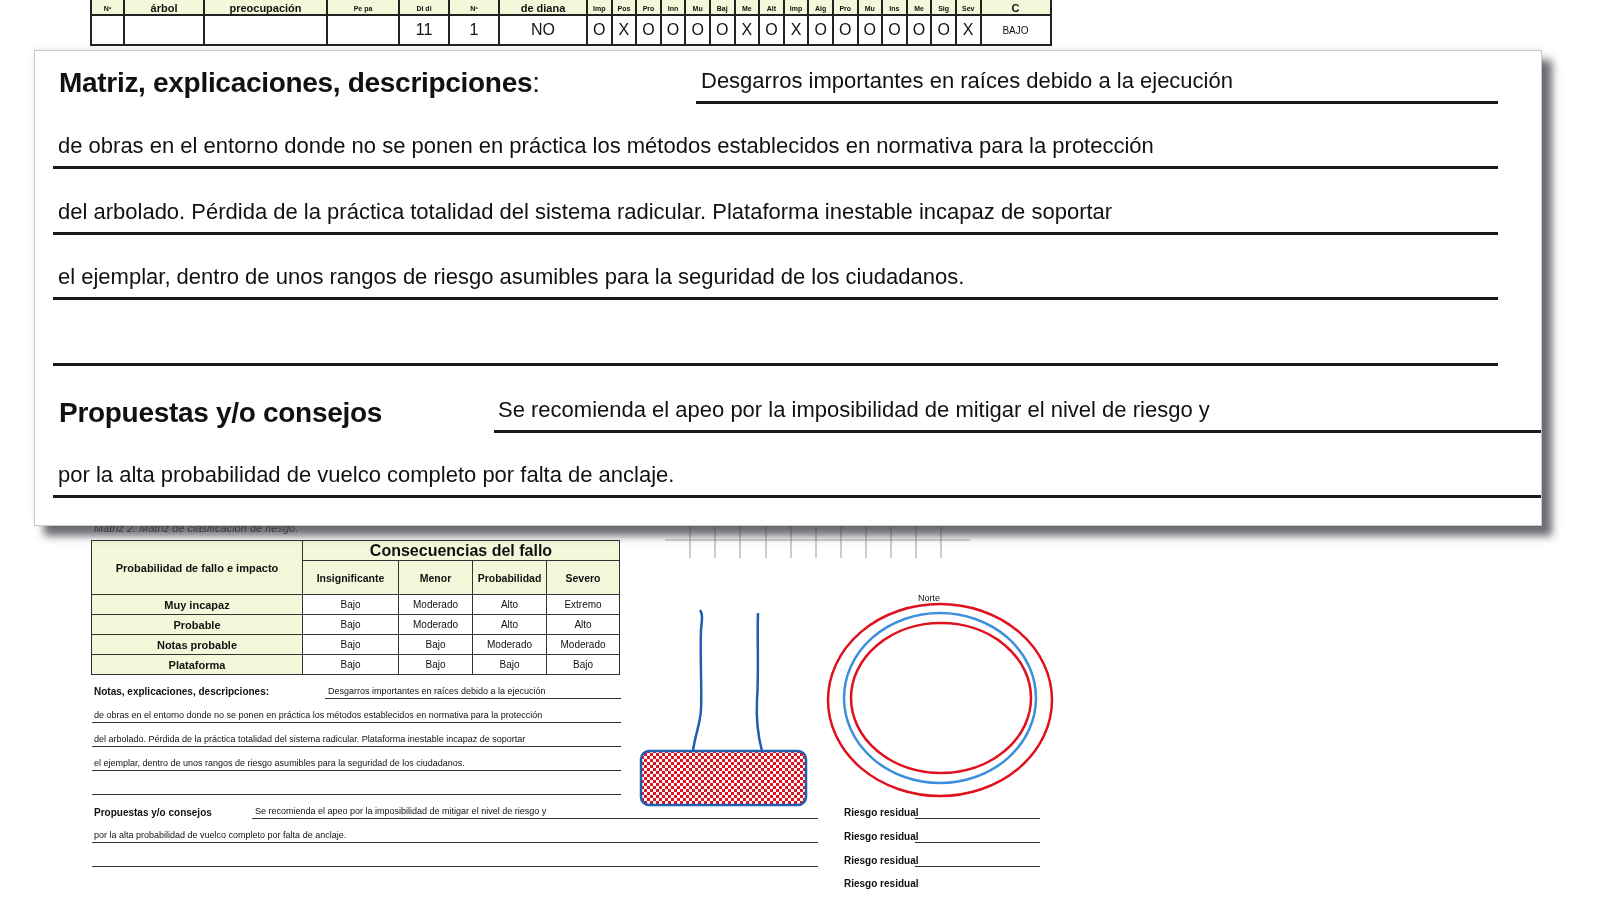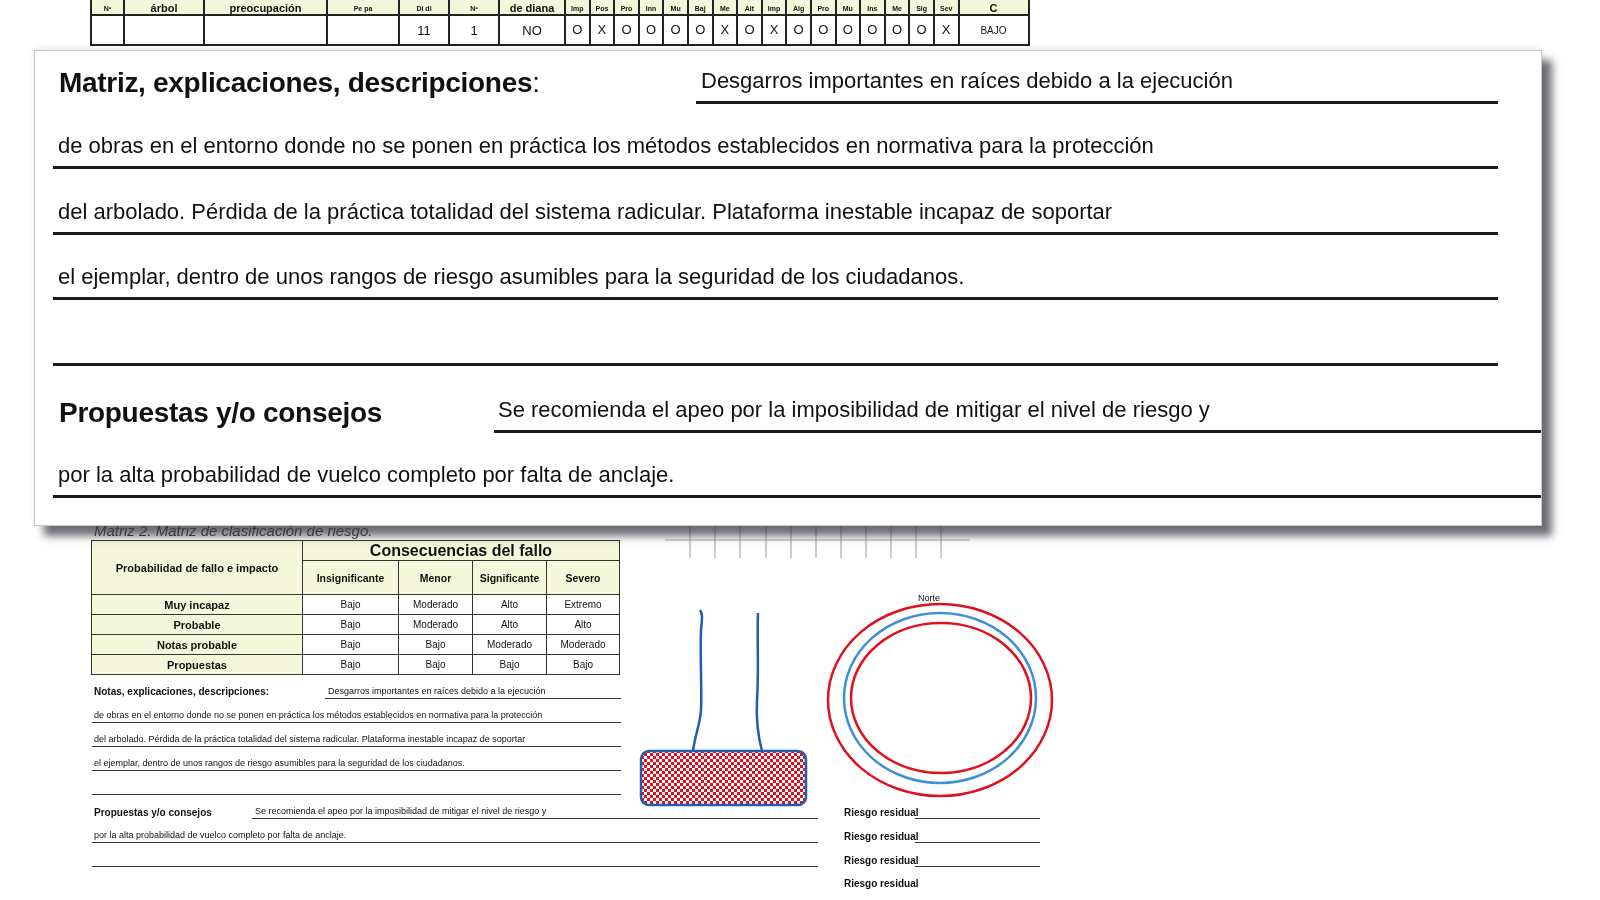--- a/index.html
+++ b/index.html
@@ -10,25 +10,25 @@
   .abs { position:absolute; }
 
   
   .top-table { position:absolute; left:90px; top:-2px; border-collapse:collapse; }
   .top-table td {
     border:2px solid #222; padding:0; text-align:center; font-size:10px;
     height:15px; box-sizing:border-box; background:#fff;
   }
   .top-table tr.head td { background:#f4f7da; font-weight:bold; font-size:11px; height:16px; vertical-align:bottom; line-height:11px; }
   .top-table tr.head td.vert { font-size:7px; }
-  .top-table tr.vals td { height:30px; font-size:13px; }
+  .top-table tr.vals td { height:30px; font-size:16px; }
   .top-table td.mark { font-size:29px; line-height:26px; font-family:"Liberation Sans", sans-serif; padding:0; }
 
   
-  .caption { left:94px; top:522px; font-size:15px; font-style:italic; color:#333; }
+  .caption { left:94px; top:522px; font-size:11px; font-style:italic; color:#333; }
   .matrix { position:absolute; left:91px; top:540px; border-collapse:collapse; }
   .matrix td {
     border:1px solid #333; text-align:center; font-size:10px; padding:0; height:19px;
   }
   .matrix .lab { background:#f4f7da; font-weight:bold; font-size:11px; }
   .matrix .hd { background:#f4f7da; font-weight:bold; font-size:10.5px; height:33px; }
 
   .small-line { position:absolute; border-bottom:1.5px solid #333; }
   .small-text { position:absolute; font-size:9px; white-space:nowrap; }
   .small-bold { position:absolute; font-size:10px; font-weight:bold; white-space:nowrap; }
@@ -52,21 +52,21 @@
 
 <table class="top-table">
   <tbody>
       <tr class="head">
     <td style="width:33px" class="vert">Nº</td>
     <td style="width:80px">árbol</td>
     <td style="width:123px">preocupación</td>
     <td style="width:72px" class="vert">Pe pa</td>
     <td style="width:50px" class="vert">Di di</td>
     <td style="width:50px" class="vert">Nº</td>
-    <td style="width:66px">de diana</td>
+    <td style="width:88px">de diana</td>
     <td style="width:24.6px" class="vert">Imp</td>
     <td style="width:24.6px" class="vert">Pos</td>
     <td style="width:24.6px" class="vert">Pro</td>
     <td style="width:24.6px" class="vert">Inn</td>
     <td style="width:24.6px" class="vert">Mu</td>
     <td style="width:24.6px" class="vert">Baj</td>
     <td style="width:24.6px" class="vert">Me</td>
     <td style="width:24.6px" class="vert">Alt</td>
     <td style="width:24.6px" class="vert">Imp</td>
     <td style="width:24.6px" class="vert">Alg</td>
@@ -111,21 +111,21 @@
 
 <table class="matrix">
   <tbody>
       <tr>
     <td rowspan="2" class="lab" style="width:210px">Probabilidad de fallo e impacto</td>
     <td colspan="4" class="lab" style="height:19px;font-size:16px">Consecuencias del fallo</td>
   </tr>
   <tr>
     <td class="hd" style="width:95px">Insignificante</td>
     <td class="hd" style="width:73px">Menor</td>
-    <td class="hd" style="width:73px">Significante</td>
+    <td class="hd" style="width:73px">Probabilidad</td>
     <td class="hd" style="width:72px">Severo</td>
   </tr>
   <tr>
     <td class="lab">Muy incapaz</td>
     <td>Bajo</td>
     <td>Moderado</td>
     <td>Alto</td>
     <td>Extremo</td>
   </tr>
   <tr>
@@ -136,21 +136,21 @@
     <td>Alto</td>
   </tr>
   <tr>
     <td class="lab">Notas probable</td>
     <td>Bajo</td>
     <td>Bajo</td>
     <td>Moderado</td>
     <td>Moderado</td>
   </tr>
   <tr>
-    <td class="lab">Propuestas</td>
+    <td class="lab">Plataforma</td>
     <td>Bajo</td>
     <td>Bajo</td>
     <td>Bajo</td>
     <td>Bajo</td>
   </tr>
 </tbody>
   </table>
 
 <div class="small-bold" style="left:94px;top:686px">Notas, explicaciones, descripciones:</div>
 <div class="small-text" style="left:328px;top:686px">Desgarros importantes en raíces debido a la ejecución</div>

